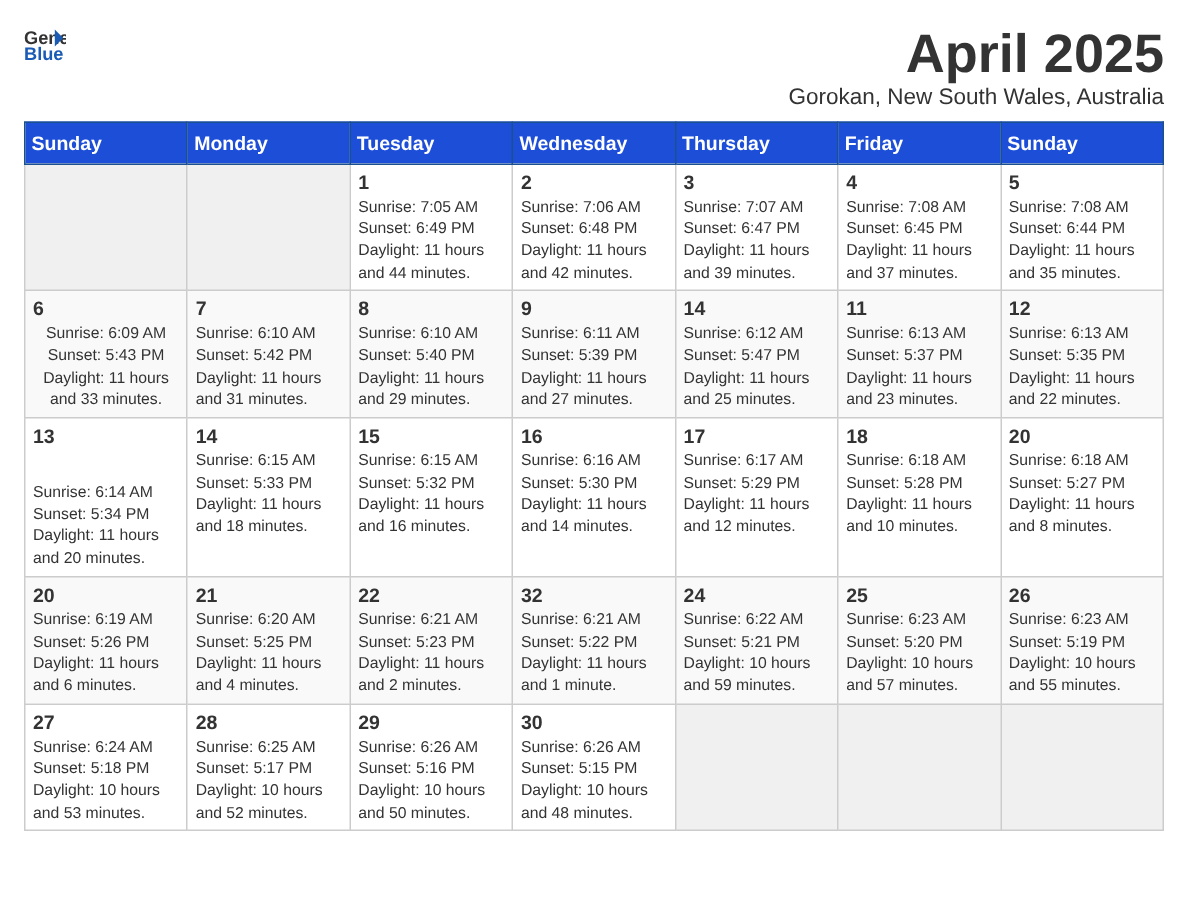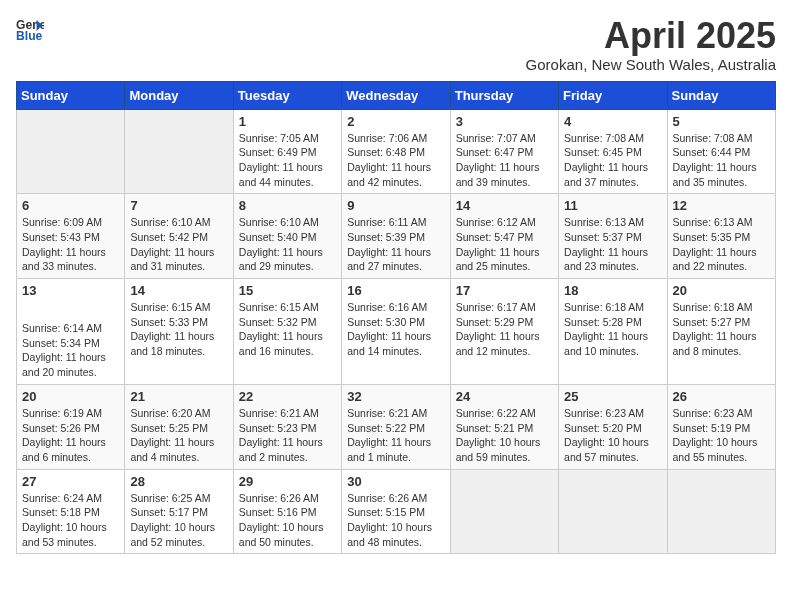--- a/index.html
+++ b/index.html
@@ -139,21 +139,21 @@
         <td>
           <span class="day-number">5</span>
           <div class="day-info" style="white-space: pre-line;">Sunrise: 7:08 AM
 Sunset: 6:44 PM
 Daylight: 11 hours and 35 minutes.</div>
         </td>
       </tr>
       <tr>
         <td>
           <span class="day-number">6</span>
-          <div class="day-info" style="white-space: pre-line;">Sunrise: 6:09 AM
+          <div class="day-info" style="white-space: pre-line; text-align: center;">Sunrise: 6:09 AM
 Sunset: 5:43 PM
 Daylight: 11 hours and 33 minutes.</div>
         </td>
         <td>
           <span class="day-number">7</span>
           <div class="day-info" style="white-space: pre-line;">Sunrise: 6:10 AM
 Sunset: 5:42 PM
 Daylight: 11 hours and 31 minutes.</div>
         </td>
         <td>

